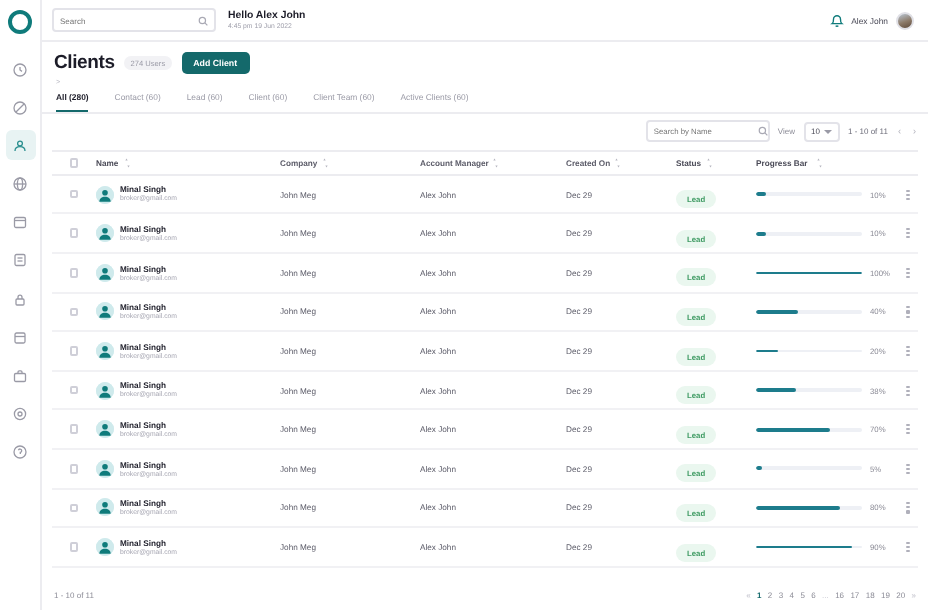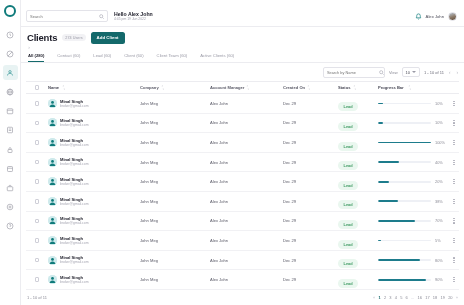--- a/index.html
+++ b/index.html
@@ -2,21 +2,21 @@
 <html><head>
 <meta charset="utf-8">
 <style>
   * { box-sizing: border-box; margin: 0; padding: 0; }
   html, body {
     width: 464px; height: 305px;
     font-family: "Liberation Sans", sans-serif;
     background: #ffffff;
     overflow: hidden;
   }
-  .app { display: flex; width: 464px; height: 305px; align-items: flex-end; }
+  .app { display: flex; width: 464px; height: 305px; }
 
   
   .sidebar {
     width: 21px; height: 305px;
     background: #ffffff;
     border-right: 1px solid #ececf0;
     display: flex; flex-direction: column; align-items: center;
     padding-top: 5px; flex: 0 0 21px;
   }
   .logo {

